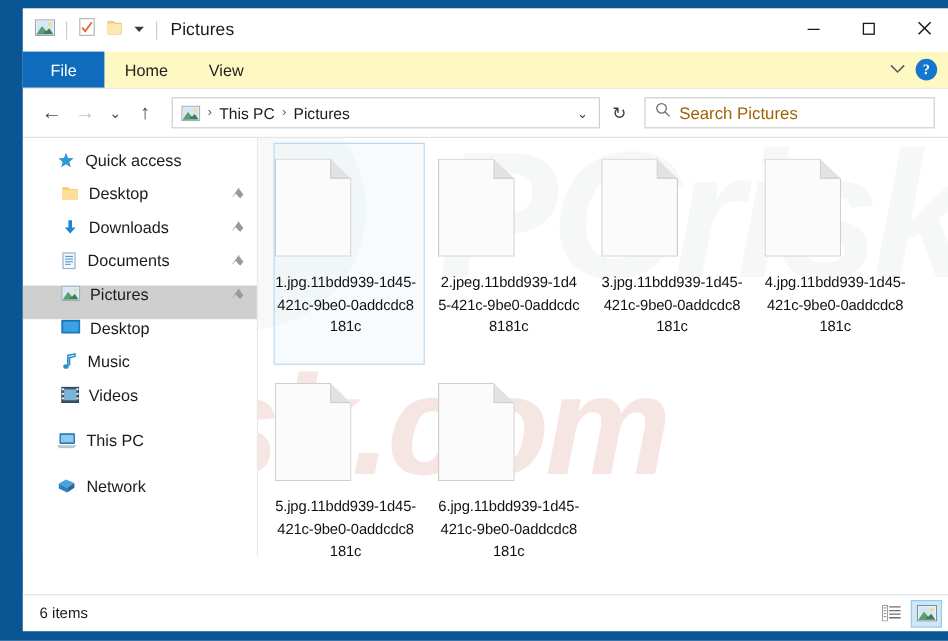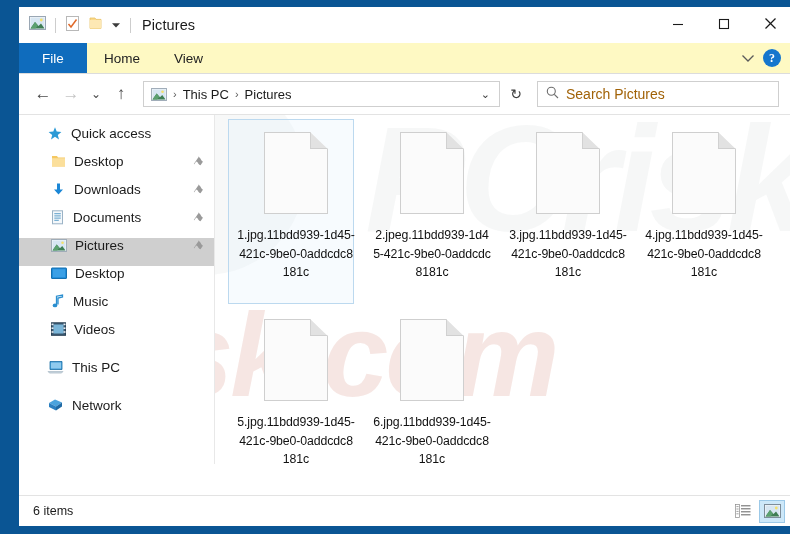--- a/index.html
+++ b/index.html
@@ -246,25 +246,23 @@
     display: flex;
     flex-wrap: wrap;
     align-content: flex-start;
     padding: 4px 0 0 8px;
   }
   .tile {
     width: 126px;
     height: 185px;
     display: flex;
     flex-direction: column;
-    align-items: center;
     padding-top: 12px;
     border: 1px solid transparent;
     margin: 0 5px 2px 5px;
-    padding-left: 10px;
   }
   .tile.selected {
     border: 1px solid #bcd9ef;
     background: rgba(225,240,252,0.28);
   }
   .fileicon {
     width: 64px;
     height: 82px;
     position: relative;
     margin-bottom: 12px;

